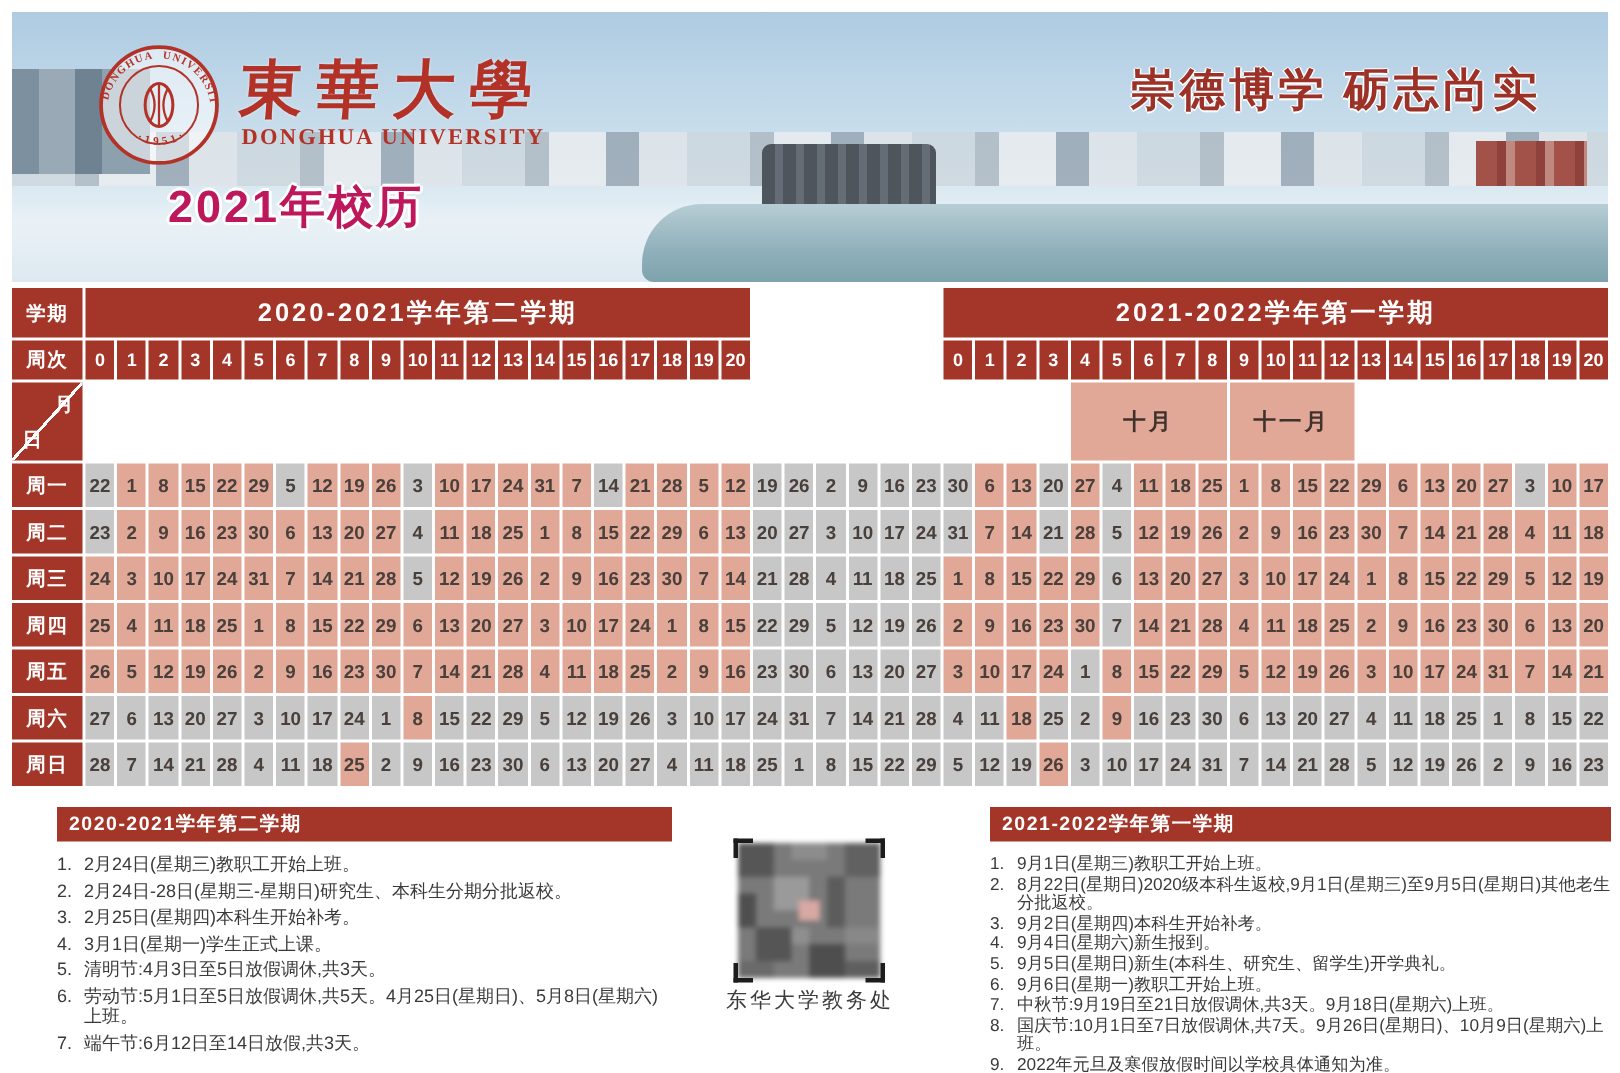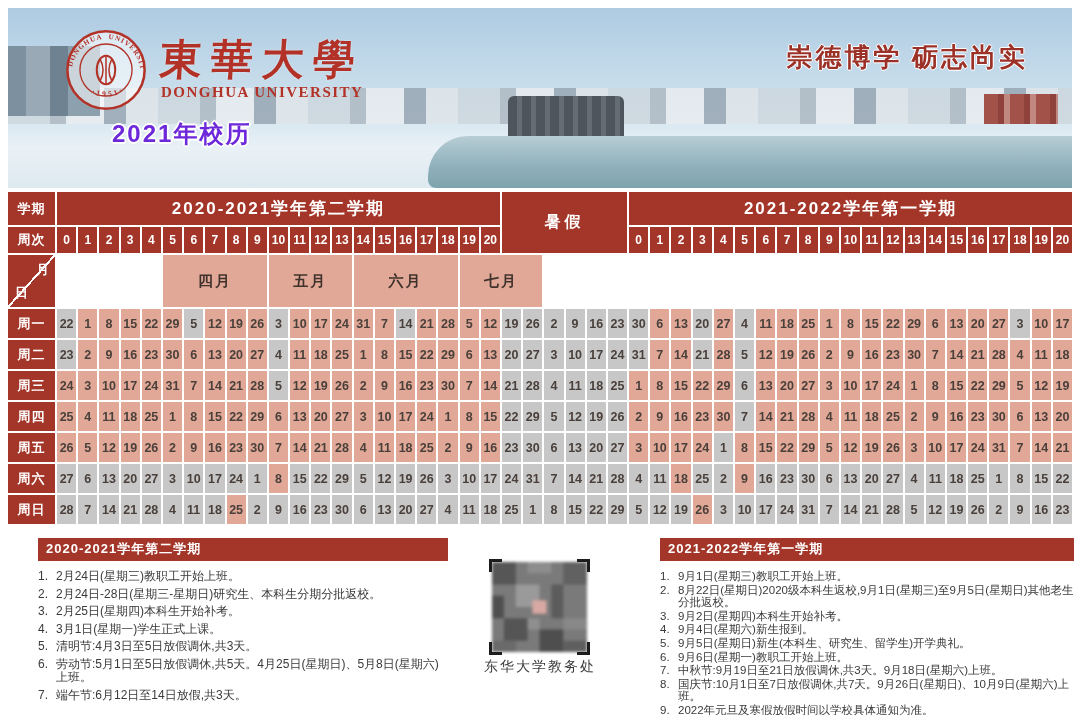--- a/index.html
+++ b/index.html
@@ -34,25 +34,25 @@
        radial-gradient(110px 40px at 86% 88%, #5f7a3c 0 60%, transparent 62%),
        radial-gradient(120px 42px at 97% 80%, #74884а 0 60%, transparent 62%),
        radial-gradient(120px 42px at 96% 82%, #74884a 0 60%, transparent 62%);
   }
   .seal { position:absolute; left:56px; top:20px; width:84px; height:84px; }
   .u-cn { position:absolute; left:152px; top:24px; font-family:"Liberation Serif","DejaVu Serif",serif;
           font-weight:bold; font-size:42px; letter-spacing:9px; color:#b23228; transform:skewX(-4deg);
           text-shadow:0 0 2px rgba(255,255,255,.7); white-space:nowrap; }
   .u-en { position:absolute; left:153px; top:76px; font-family:"Liberation Serif","DejaVu Serif",serif;
           font-weight:bold; font-size:15px; letter-spacing:1.5px; color:#b23228; white-space:nowrap; }
-  .cal-title { position:absolute; left:104px; top:110px; font-size:24px; font-weight:bold; color:#6d28d9; letter-spacing:2px;
+  .cal-title { position:absolute; left:104px; top:110px; font-size:30px; font-weight:bold; color:#be185d; letter-spacing:2px;
           text-shadow:-2px 0 0 #fff,2px 0 0 #fff,0 -2px 0 #fff,0 2px 0 #fff,-1px -1px 0 #fff,1px 1px 0 #fff,-1px 1px 0 #fff,1px -1px 0 #fff;
           white-space:nowrap; }
   .motto { position:absolute; right:44px; top:32px; font-family:"Liberation Serif","DejaVu Serif",serif;
-          font-weight:bold; font-size:26px; letter-spacing:3px; color:#9c3128; white-space:nowrap;
+          font-weight:bold; font-size:30px; letter-spacing:3px; color:#9c3128; white-space:nowrap;
           text-shadow:-1px 0 0 #fff,1px 0 0 #fff,0 -1px 0 #fff,0 1px 0 #fff; }
 
   
   #cal { position:absolute; left:8px; top:192px; width:1064px;
          display:grid; grid-template-columns:47px repeat(48,1fr);
          grid-template-rows:33px 26px 52px repeat(7,29px); gap:2px; background:#fff; }
   .cell { display:flex; align-items:center; justify-content:center; overflow:hidden; }
   .red  { background:var(--red); color:#fff; }
   .pinkbg { background:var(--pink); }
   .lbl  { font-size:13px; font-weight:bold; letter-spacing:1px; }
@@ -133,21 +133,20 @@
 
     <div class="u-cn">東華大學</div>
     <div class="u-en">DONGHUA UNIVERSITY</div>
     <div class="cal-title">2021年校历</div>
     <div class="motto">崇德博学 砺志尚实</div>
   </div>
 
   <div id="cal">
       <div class="cell red lbl" style="grid-area: 1 / 1 / span 1 / span 1;">学期</div>
       <div class="cell red title" style="grid-area: 1 / 2 / span 1 / span 21;">2020-2021学年第二学期</div>
-      <div class="cell red summer" style="grid-area: 1 / 23 / span 2 / span 6;">暑假</div>
       <div class="cell red title" style="grid-area: 1 / 29 / span 1 / span 21;">2021-2022学年第一学期</div>
       <div class="cell red lbl" style="grid-area: 2 / 1 / span 1 / span 1;">周次</div>
       <div class="cell red wk" style="grid-area: 2 / 2 / span 1 / span 1;">0</div>
       <div class="cell red wk" style="grid-area: 2 / 3 / span 1 / span 1;">1</div>
       <div class="cell red wk" style="grid-area: 2 / 4 / span 1 / span 1;">2</div>
       <div class="cell red wk" style="grid-area: 2 / 5 / span 1 / span 1;">3</div>
       <div class="cell red wk" style="grid-area: 2 / 6 / span 1 / span 1;">4</div>
       <div class="cell red wk" style="grid-area: 2 / 7 / span 1 / span 1;">5</div>
       <div class="cell red wk" style="grid-area: 2 / 8 / span 1 / span 1;">6</div>
       <div class="cell red wk" style="grid-area: 2 / 9 / span 1 / span 1;">7</div>
@@ -182,24 +181,22 @@
       <div class="cell red wk" style="grid-area: 2 / 44 / span 1 / span 1;">15</div>
       <div class="cell red wk" style="grid-area: 2 / 45 / span 1 / span 1;">16</div>
       <div class="cell red wk" style="grid-area: 2 / 46 / span 1 / span 1;">17</div>
       <div class="cell red wk" style="grid-area: 2 / 47 / span 1 / span 1;">18</div>
       <div class="cell red wk" style="grid-area: 2 / 48 / span 1 / span 1;">19</div>
       <div class="cell red wk" style="grid-area: 2 / 49 / span 1 / span 1;">20</div>
       <div class="cell mdcell" style="grid-area: 3 / 1 / span 1 / span 1;">
         <span class="m">月</span>
         <span class="d">日</span>
       </div>
-      <div class="cell pinkbg month" style="grid-area: 3 / 7 / span 1 / span 5;">四月</div>
-      <div class="cell pinkbg month" style="grid-area: 3 / 12 / span 1 / span 4;">五月</div>
-      <div class="cell pinkbg month" style="grid-area: 3 / 16 / span 1 / span 5;">六月</div>
-      <div class="cell pinkbg month" style="grid-area: 3 / 21 / span 1 / span 4;">七月</div>
+      <div class="cell pinkbg month" style="grid-area: 3 / 33 / span 1 / span 5;">十月</div>
+      <div class="cell pinkbg month" style="grid-area: 3 / 38 / span 1 / span 4;">十一月</div>
       <div class="cell red lbl" style="grid-area: 4 / 1 / span 1 / span 1;">周一</div>
       <div class="cell date holiday" style="grid-area: 4 / 2 / span 1 / span 1;">22</div>
       <div class="cell date work" style="grid-area: 4 / 3 / span 1 / span 1;">1</div>
       <div class="cell date work" style="grid-area: 4 / 4 / span 1 / span 1;">8</div>
       <div class="cell date work" style="grid-area: 4 / 5 / span 1 / span 1;">15</div>
       <div class="cell date work" style="grid-area: 4 / 6 / span 1 / span 1;">22</div>
       <div class="cell date work" style="grid-area: 4 / 7 / span 1 / span 1;">29</div>
       <div class="cell date holiday" style="grid-area: 4 / 8 / span 1 / span 1;">5</div>
       <div class="cell date work" style="grid-area: 4 / 9 / span 1 / span 1;">12</div>
       <div class="cell date work" style="grid-area: 4 / 10 / span 1 / span 1;">19</div>

